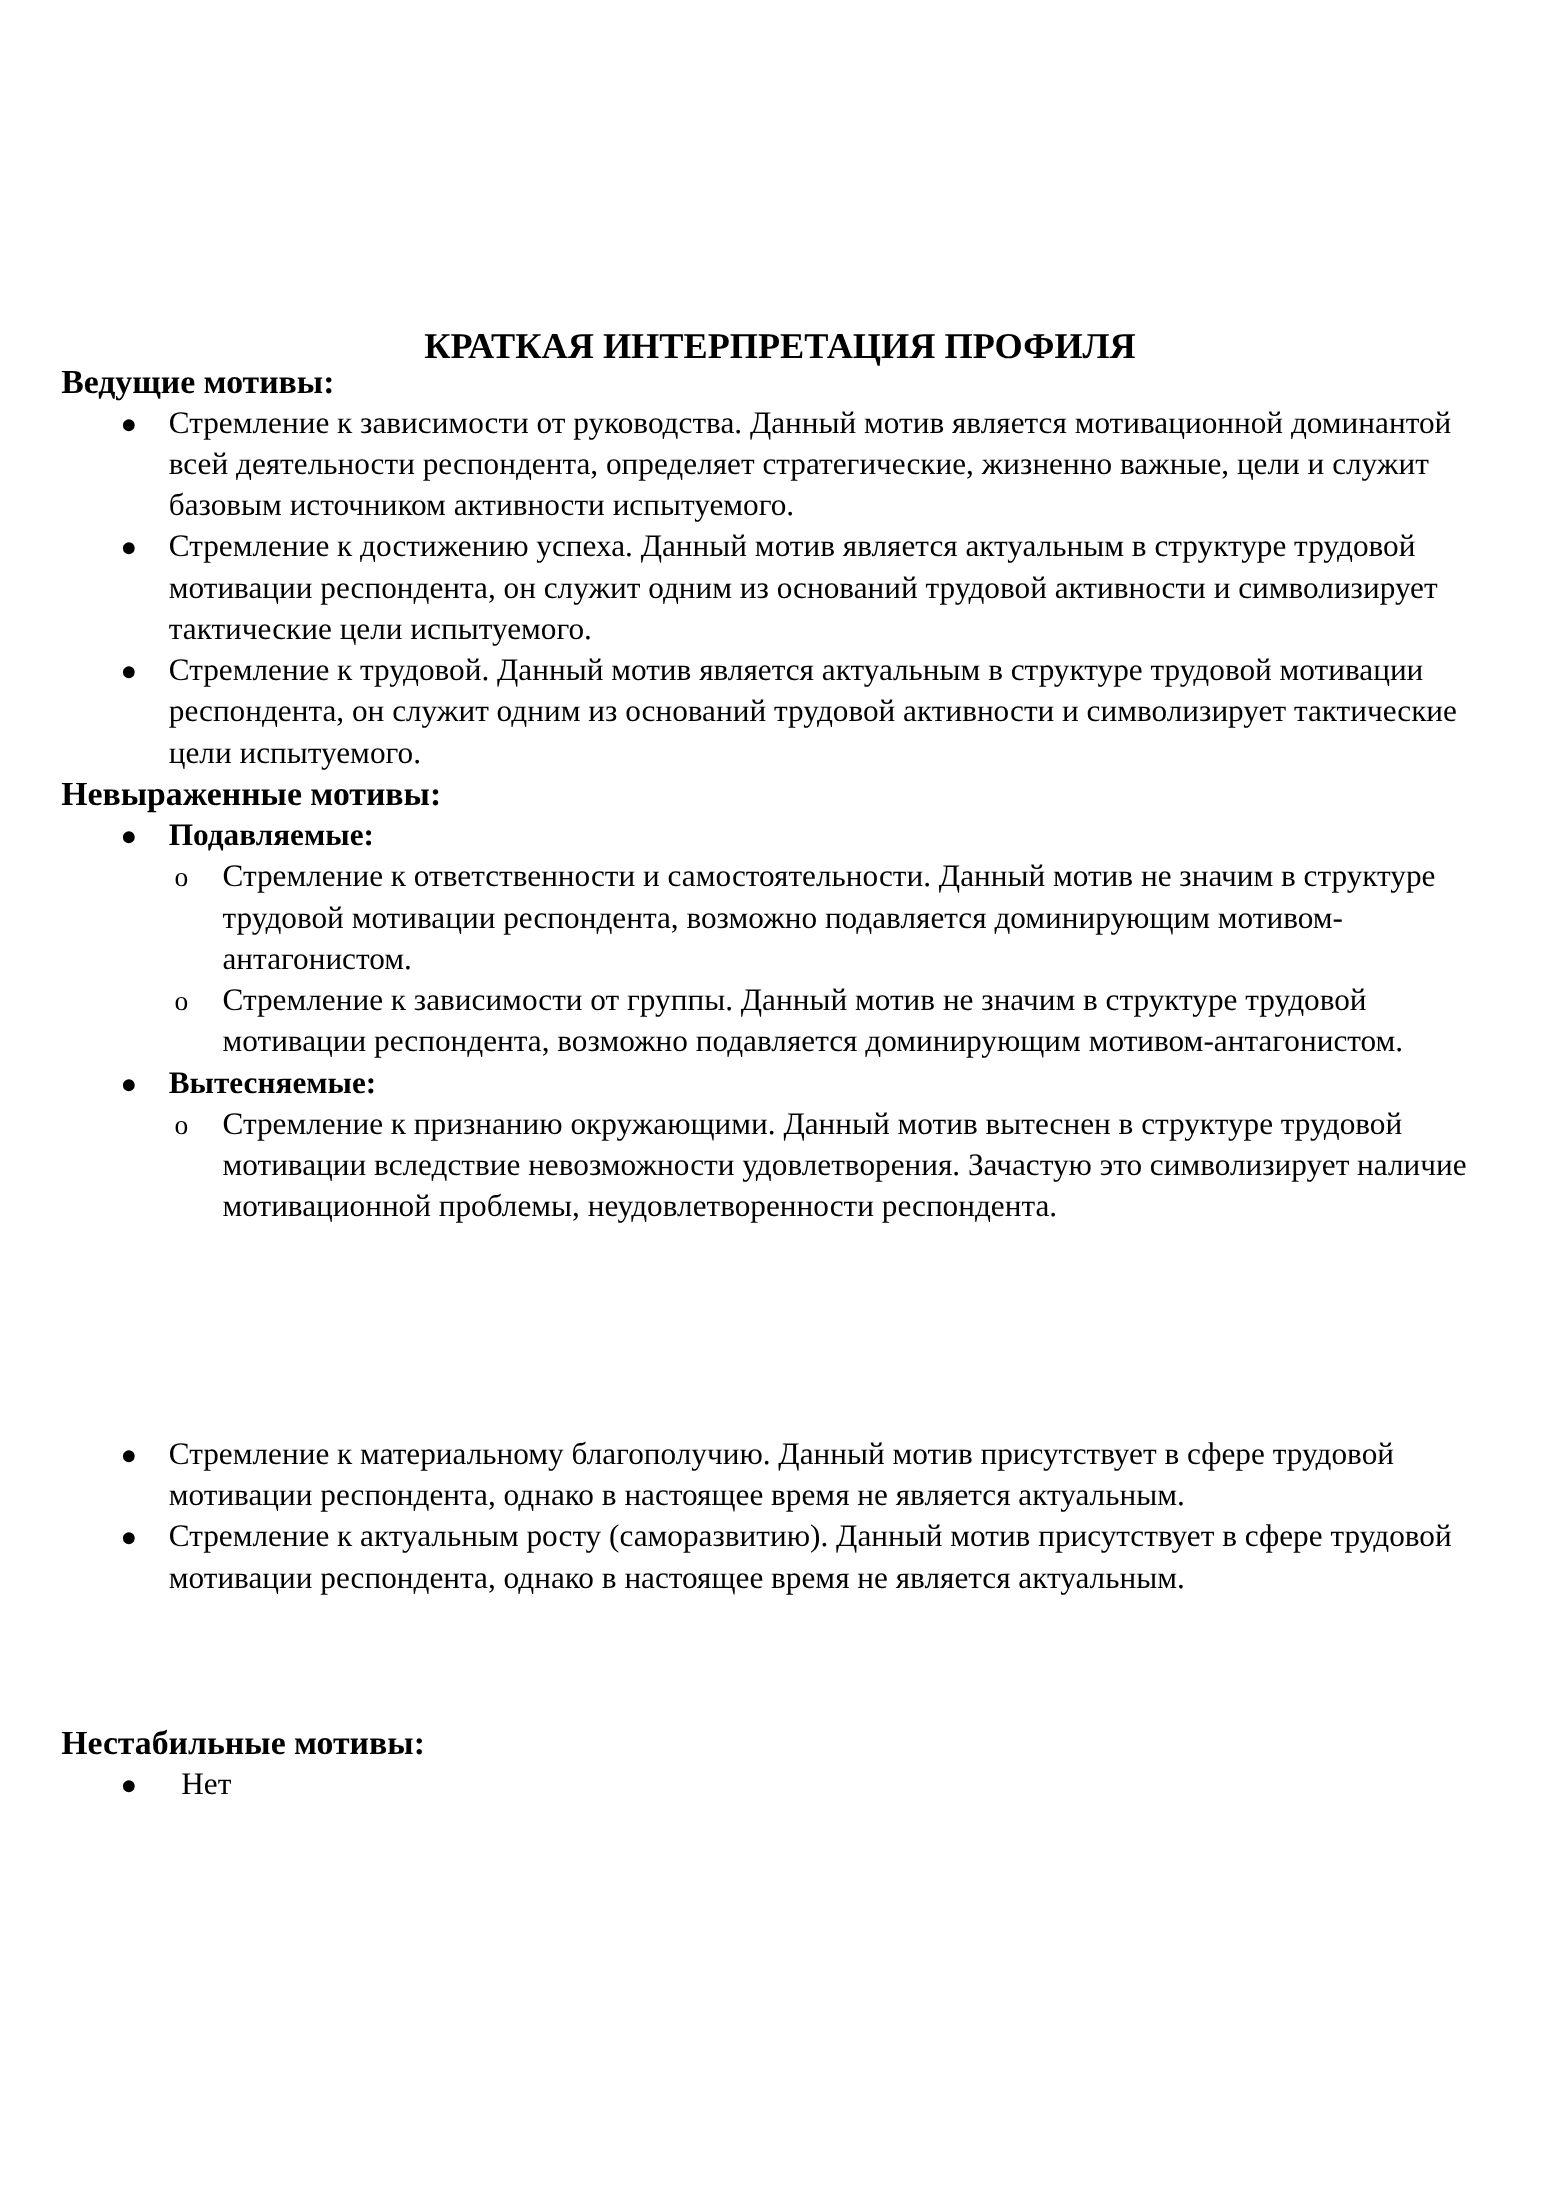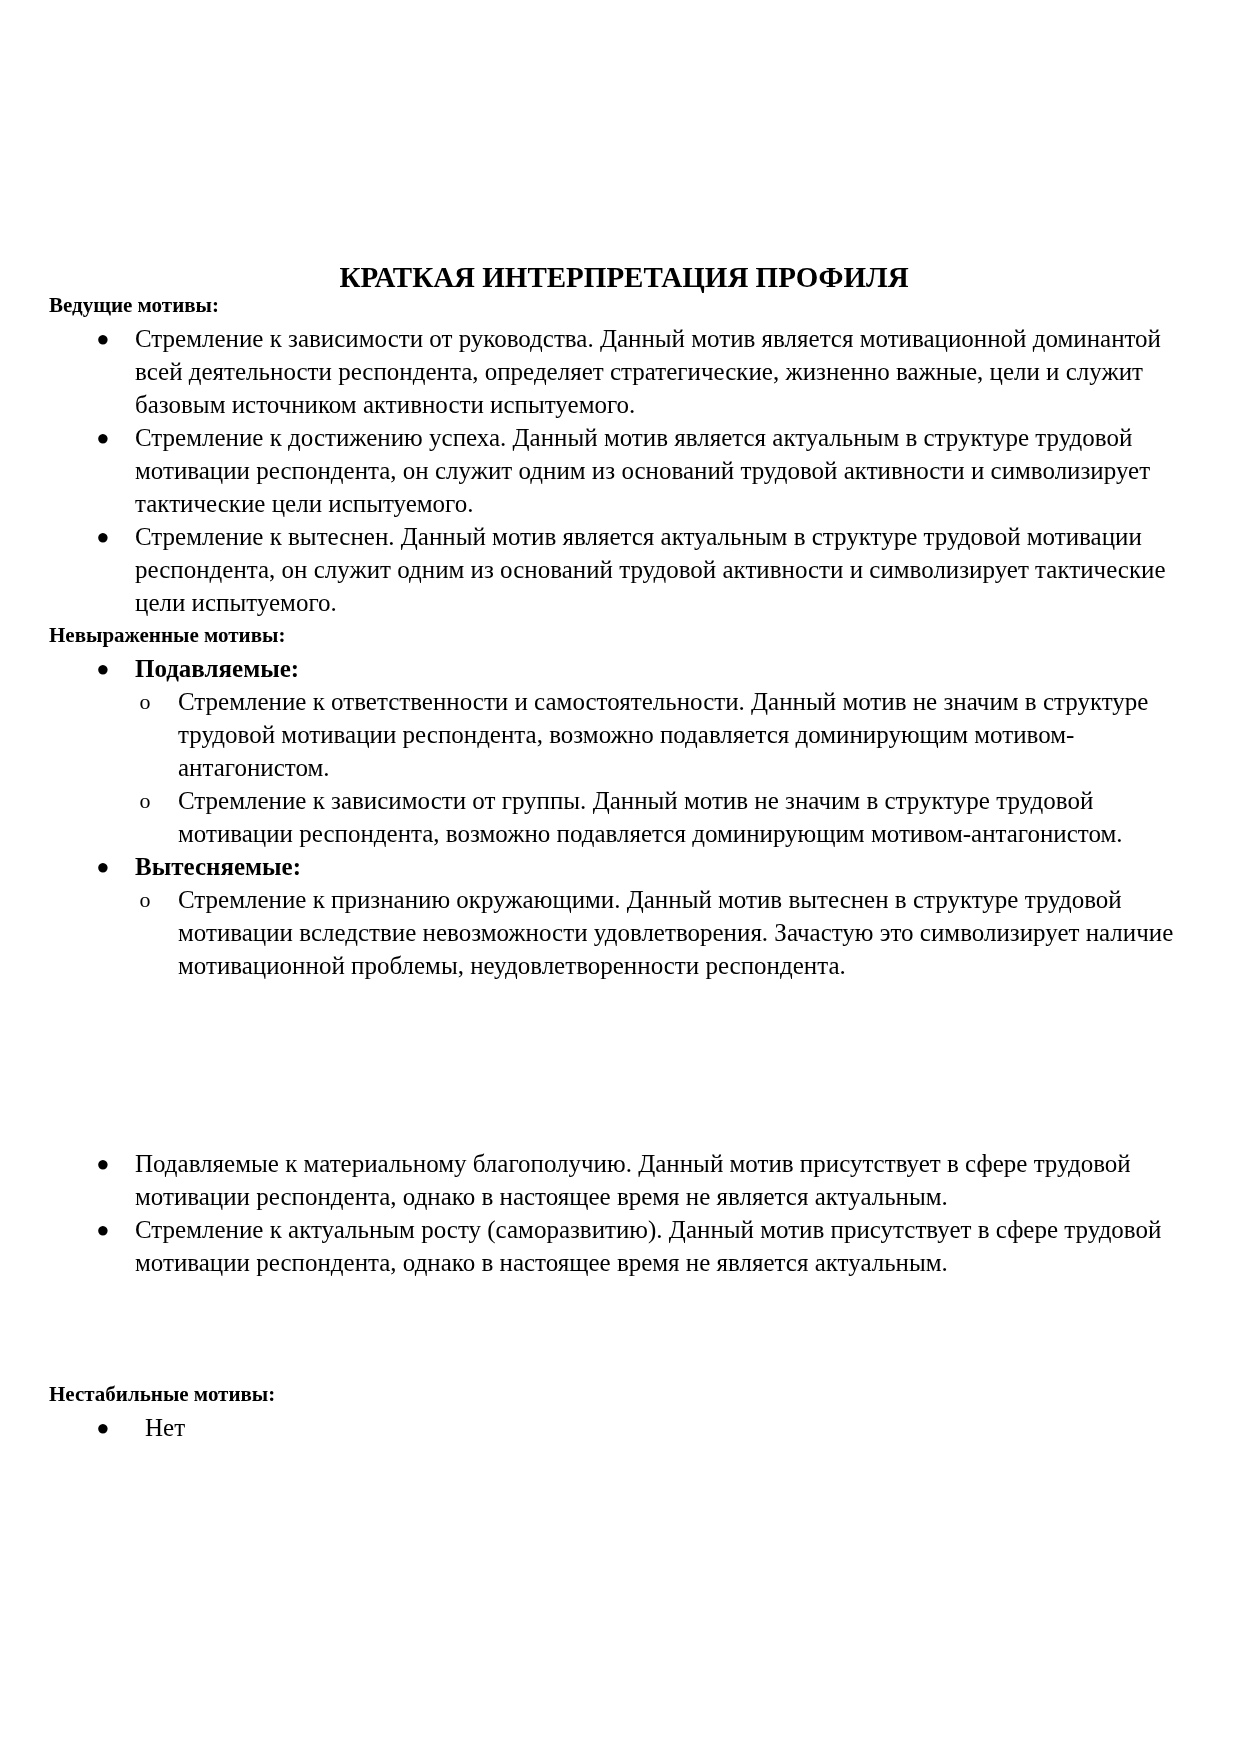--- a/index.html
+++ b/index.html
@@ -7,21 +7,21 @@
     width: 1240px; height: 1754px; position: relative; overflow: hidden;
     font-family: "Liberation Serif", "DejaVu Serif", serif;
     color: #000000;
   }
   .page { position: absolute; left: 49px; top: 0; width: 1150px; }
   .doc-title {
     position: absolute; top: 262px; left: 0; width: 1150px;
     text-align: center; font-weight: bold; font-size: 29px; line-height: 30px;
   }
   .section { position: absolute; left: 0; width: 1150px; }
-  .section-heading { font-weight: bold; font-size: 21px; line-height: 33px; margin: 0; }
+  .section-heading { font-weight: bold; font-size: 27px; line-height: 33px; margin: 0; }
   ul.lvl1 { list-style: none; margin: 0; padding: 0; }
   ul.lvl1 > li { position: relative; padding-left: 86px; font-size: 25px; line-height: 33px; }
   ul.lvl1 > li > .bullet {
     position: absolute; left: 44px; top: 0; width: 20px; text-align: center; font-size: 22px;
   }
   ul.lvl2 { list-style: none; margin: 0; padding: 0; }
   ul.lvl2 > li { position: relative; padding-left: 43px; margin-left: 0; font-size: 25px; line-height: 33px; }
   ul.lvl2 > li > .bullet {
     position: absolute; left: 0; top: 0; width: 20px; text-align: center; font-size: 22px;
   }
@@ -42,21 +42,21 @@
       <li>
         <span class="bullet">●</span>
         <span class="motive-name">Стремление к зависимости от руководства.</span><span> Данный мотив является мотивационной доминантой всей деятельности респондента, определяет стратегические, жизненно важные, цели и служит базовым источником активности испытуемого.</span>
       </li>
       <li>
         <span class="bullet">●</span>
         <span class="motive-name">Стремление к достижению успеха.</span><span> Данный мотив является актуальным в структуре трудовой мотивации респондента, он служит одним из оснований трудовой активности и символизирует тактические цели испытуемого.</span>
       </li>
       <li>
         <span class="bullet">●</span>
-        <span class="motive-name">Стремление к вытеснен.</span><span> Данный мотив является актуальным в структуре трудовой мотивации респондента, он служит одним из оснований трудовой активности и символизирует тактические цели испытуемого.</span>
+        <span class="motive-name">Стремление к трудовой.</span><span> Данный мотив является актуальным в структуре трудовой мотивации респондента, он служит одним из оснований трудовой активности и символизирует тактические цели испытуемого.</span>
       </li>
     </ul>
   </div>
 
   <div class="section" style="top:619px;">
     <p class="section-heading">Невыраженные мотивы:</p>
     <ul class="lvl1">
       <li>
         <span class="bullet">●</span>
         <span class="subgroup-label">Подавляемые:</span>
@@ -81,21 +81,21 @@
           </li>
         </ul>
       </li>
     </ul>
   </div>
 
   <div class="section" style="top:1147px;">
     <ul class="lvl1">
       <li>
         <span class="bullet">●</span>
-        <span class="motive-name">Подавляемые к материальному благополучию.</span><span> Данный мотив присутствует в сфере трудовой мотивации респондента, однако в настоящее время не является актуальным.</span>
+        <span class="motive-name">Стремление к материальному благополучию.</span><span> Данный мотив присутствует в сфере трудовой мотивации респондента, однако в настоящее время не является актуальным.</span>
       </li>
       <li>
         <span class="bullet">●</span>
         <span class="motive-name">Стремление к актуальным росту (саморазвитию).</span><span> Данный мотив присутствует в сфере трудовой мотивации респондента, однако в настоящее время не является актуальным.</span>
       </li>
     </ul>
   </div>
 
   <div class="section" style="top:1378px;">
     <p class="section-heading">Нестабильные мотивы:</p>

